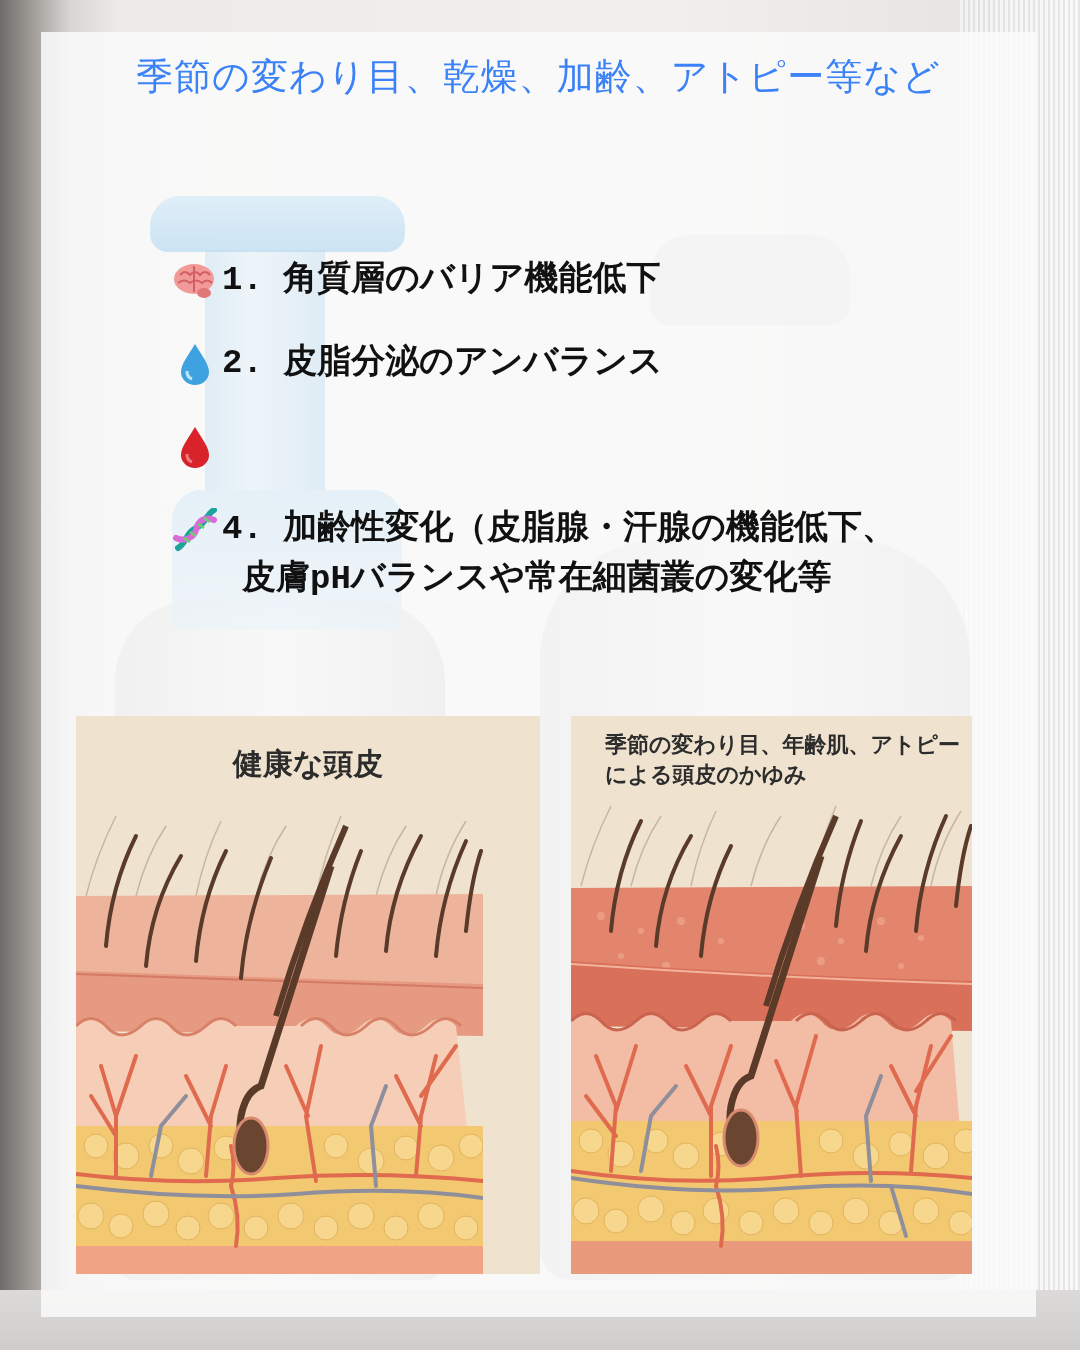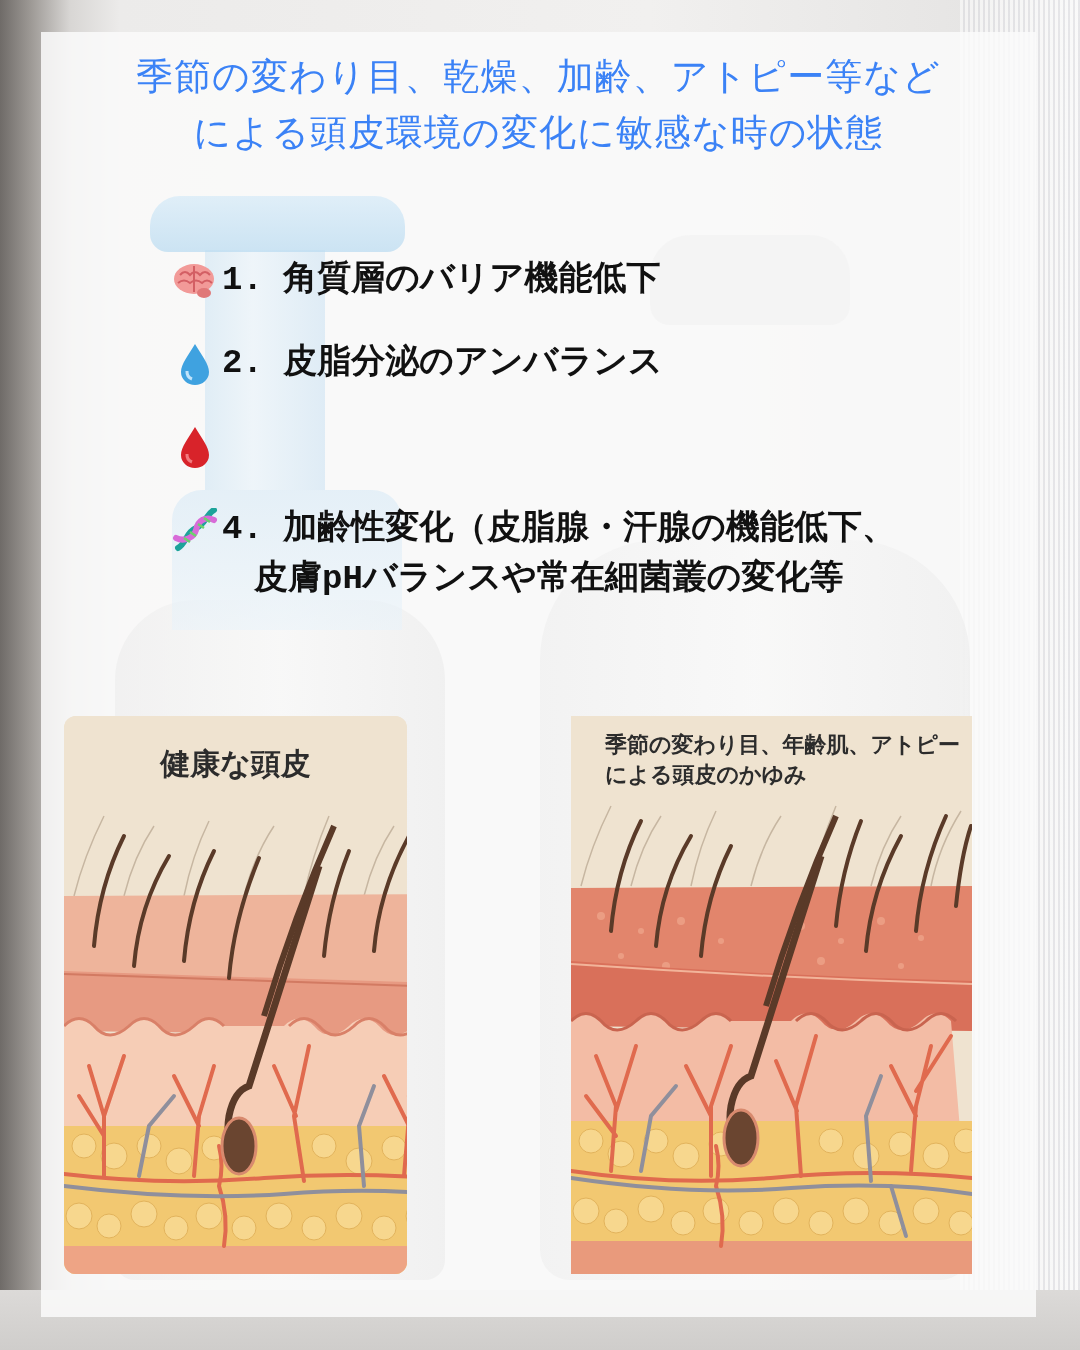--- a/index.html
+++ b/index.html
@@ -66,26 +66,26 @@
   }
   .item {
     display: flex; align-items: flex-start; height: 83px;
   }
   .item-icon {
     width: 52px; height: 50px; flex: none; position: relative;
   }
   .item-text {
     font-weight: bold; font-size: 34px; line-height: 50px; color: #111;
   }
-  .item-text .cont { display: block; margin-left: 32px; }
+  .item-text .cont { display: block; margin-left: 20px; }
   .panel {
     position: absolute; top: 716px; height: 558px; overflow: hidden;
     background: #efe3d0;
   }
-  .panel-left { left: 64px; width: 343px; border-radius: 12px; }
+  .panel-left { left: 76px; width: 464px; }
   .panel-right { left: 571px; width: 401px; }
   .panel-label {
     position: absolute; color: #2c2c2c; font-weight: bold;
   }
   .panel-left .panel-label { left: 0; width: 100%; top: 28px; text-align: center; font-size: 30px; }
   .panel-right .panel-label { left: 22px; top: 14px; font-size: 22px; line-height: 30px; width: 370px; margin-left: 12px; }
   .panel svg { position: absolute; left: 0; top: 0; }
 </style>
 </head>
 <body>
@@ -97,21 +97,20 @@
 
 <div class="bottle-body"></div>
 <div class="bottle-shoulder"></div>
 <div class="bottle-neck"></div>
 <div class="bottle-cap"></div>
 <div class="bottle2-body"></div>
 <div class="bottle2-cap"></div>
 
 <h1 class="title">
   <span style="display:block">季節の変わり目、乾燥、加齢、アトピー等など</span>
-  <span style="display:block">による頭皮環境の変化に敏感な時の状態</span>
 </h1>
 
 <div class="list">
   <div class="item">
     <span class="item-icon">
       <svg width="46" height="40" viewBox="0 0 46 40" style="position:absolute;left:2px;top:6px">
         <ellipse cx="22" cy="18" rx="20" ry="15" fill="#f29a98"></ellipse>
         <path d="M8 14 q5 -6 10 0 q5 -6 10 0 q5 -6 10 0 M6 22 q6 -5 12 0 q6 -5 12 0 q5 -5 10 0 M22 5 v26" stroke="#d35f64" stroke-width="2" fill="none"></path>
         <ellipse cx="32" cy="32" rx="7" ry="5" fill="#e07878"></ellipse>
       </svg>

